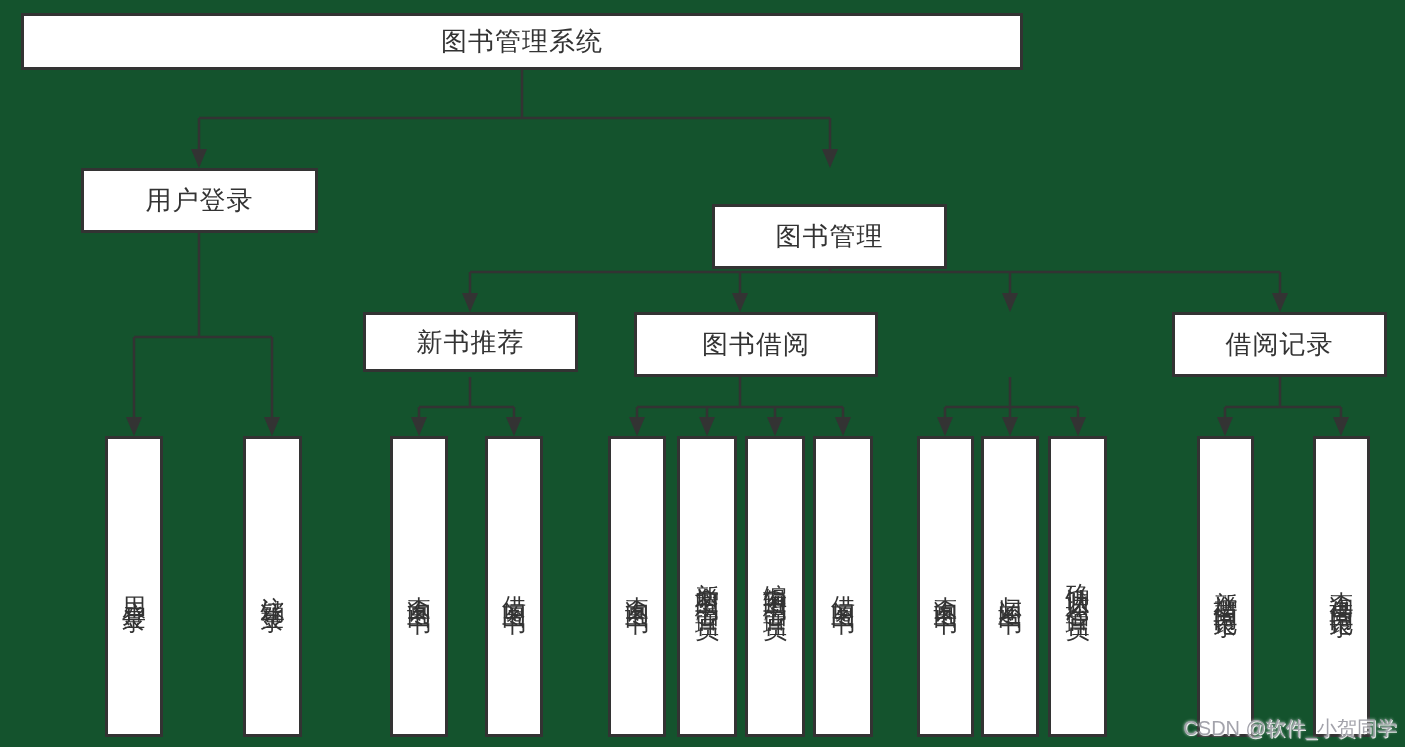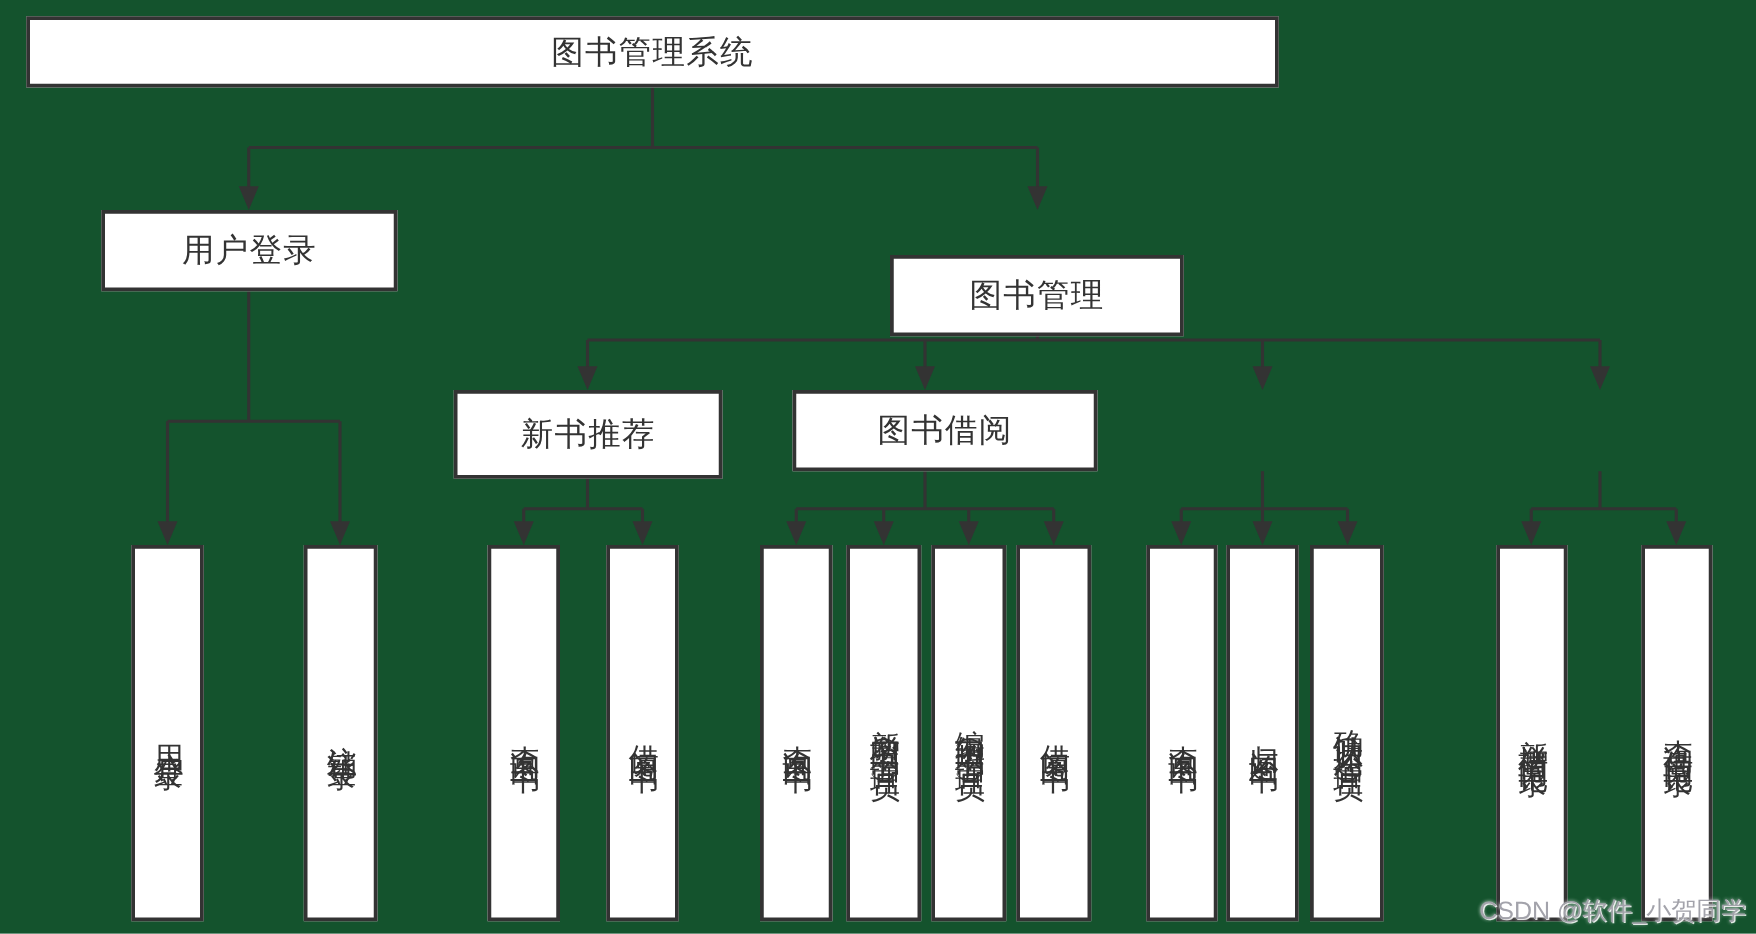--- a/index.html
+++ b/index.html
@@ -104,22 +104,23 @@
              M1070 417 L1086 417 L1078 436 Z
              M1217 417 L1233 417 L1225 436 Z
              M1333 417 L1349 417 L1341 436 Z"></path>
   </svg>
 
   <div class="box h" style="left:21px;top:13px;width:1002px;height:57px;">图书管理系统</div>
 
   <div class="box h" style="left:81px;top:168px;width:237px;height:65px;">用户登录</div>
   <div class="box h" style="left:712px;top:168px;width:235px;height:65px;margin-top:36px;">图书管理</div>
 
-  <div class="box h" style="left:363px;top:312px;width:215px;height:71px;">新书推荐</div>
+  <div class="box h" style="left:363px;top:312px;width:215px;height:60px;">新书推荐</div>
   <div class="box h" style="left:634px;top:312px;width:244px;height:65px;">图书借阅</div>
+  <div class="box h" style="left:1172px;top:312px;width:215px;height:65px;">借阅记录</div>
 
   <div class="box v" style="left:105px;top:436px;width:58px;height:301px;">用户登录</div>
   <div class="box v" style="left:243px;top:436px;width:59px;height:301px;">注销登录</div>
 
   <div class="box v" style="left:390px;top:436px;width:58px;height:301px;">查询图书</div>
   <div class="box v" style="left:485px;top:436px;width:58px;height:301px;">借阅图书</div>
 
   <div class="box v" style="left:608px;top:436px;width:58px;height:301px;">查询图书</div>
   <div class="box v" style="left:677px;top:436px;width:60px;height:301px;">新增图书（管理员）</div>
   <div class="box v" style="left:745px;top:436px;width:60px;height:301px;">编辑图书（管理员）</div>

